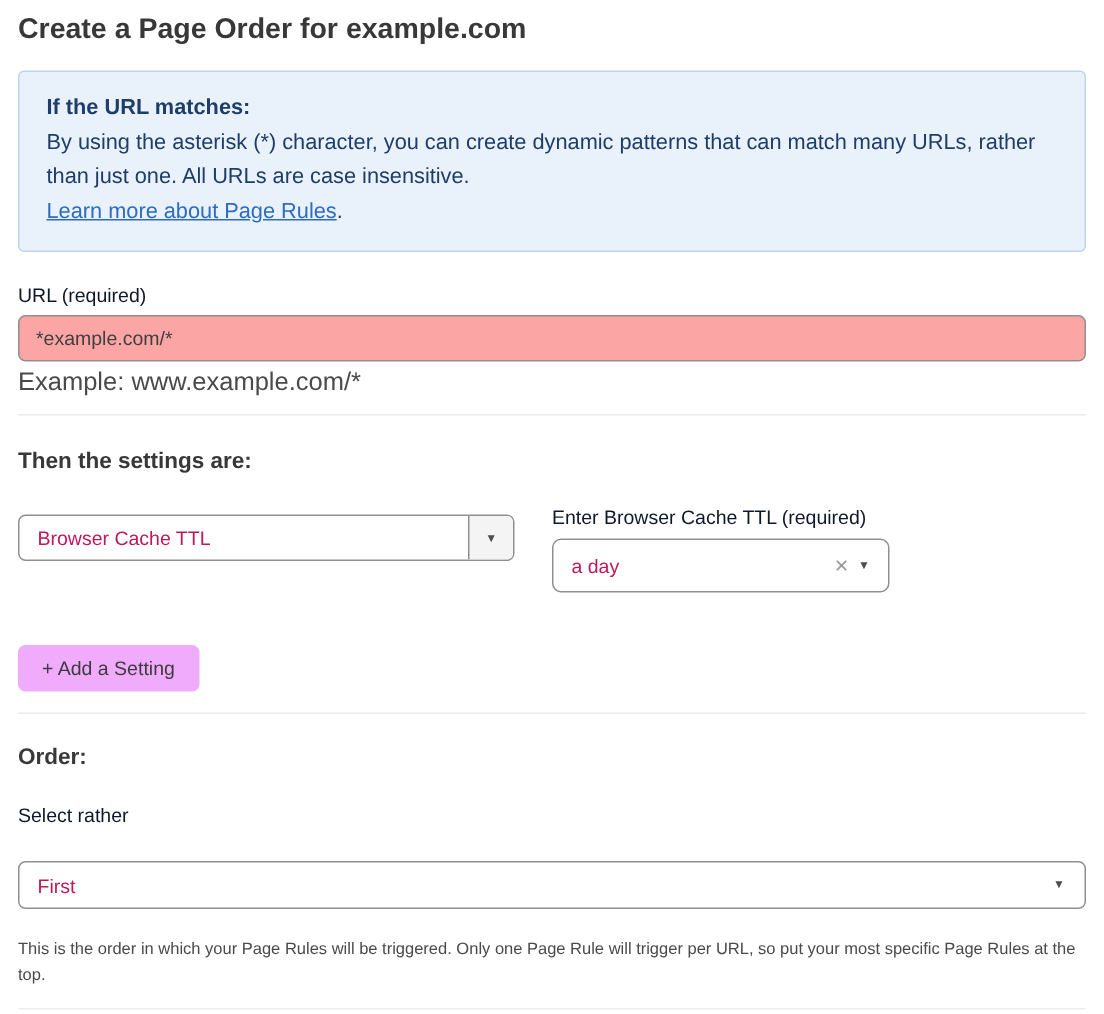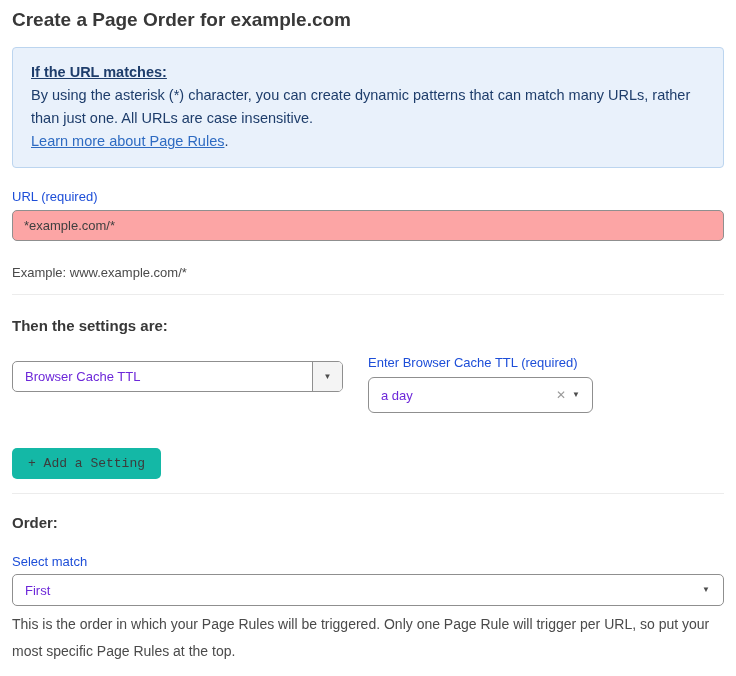--- a/index.html
+++ b/index.html
@@ -22,56 +22,56 @@
   .info-box {
     margin-top: 15px;
     background: var(--info-bg, #e9f1fb);
     border: 1px solid var(--info-border, #bcd5ef);
     border-radius: 4px;
     padding: 13px 18px 14px 18px;
     color: var(--info-text, #1e3d6b);
     font-size: 14.5px;
     line-height: 23px;
   }
-  .info-heading { font-weight: 700; text-decoration: underline; }
+  .info-heading { font-weight: 700; }
   .info-body { max-width: 660px; }
   .info-link {
     color: var(--link-blue, #2e6bc2);
     text-decoration: underline;
     cursor: pointer;
     text-align: center;
   }
 
   label.field-label {
     display: block;
     font-size: 13px;
     line-height: 16px;
-    color: #1d4ed8;
+    color: #0f172a;
   }
 
   .url-label { margin-top: 21px; }
 
   .text-input {
     display: block;
     width: 100%;
     height: 31px;
     margin-top: 5px;
     border: 1px solid #8f8f8f;
     border-radius: 5px;
     padding: 0 11px;
     font-family: "Liberation Sans", "DejaVu Sans", sans-serif;
     font-size: 13px;
     color: #3f3f3f;
     background: #fca5a5;
     outline: none;
   }
 
   .helper {
-    margin-top: 24px;
-    font-size: 13px;
+    margin-top: 6px;
+    font-size: 17px;
     line-height: 16px;
     color: #4a4a4a;
   }
 
   hr.divider {
     border: none;
     border-top: 1px solid #ececec;
     margin-top: 13px;
   }
 
@@ -100,21 +100,21 @@
     display: flex;
     align-items: center;
     cursor: pointer;
     overflow: hidden;
   }
   .combo-box { height: 36px; border-radius: 6px; }
   .select-value {
     flex: 1;
     padding: 0 12px;
     font-size: 13px;
-    color: #6d28d9;
+    color: #be185d;
     white-space: nowrap;
   }
   .caret {
     font-size: 8px;
     color: #4d4d4d;
     line-height: 1;
   }
   .select-arrow-box {
     width: 30px;
     align-self: stretch;
@@ -124,39 +124,39 @@
     border-left: 1px solid #8f8f8f;
     background: #f4f4f4;
   }
   .combo-box .clear {
     font-size: 12px;
     color: #9a9a9a;
     padding: 0 6px 0 2px;
   }
   .combo-box .caret { padding-right: 12px; }
 
-  .full-select { width: 100%; height: 32px; margin-top: 4px; }
+  .full-select { width: 100%; height: 32px; margin-top: 22px; }
   .full-select .caret { padding-right: 13px; }
 
   button {
     font-family: "Liberation Sans", "DejaVu Sans", sans-serif;
     font-size: 13px;
     height: 31px;
     padding: 0 16px;
     border: none;
     border-radius: 5px;
     cursor: pointer;
   }
-  .gray-btn { background: #14b8a6; color: #3c3c3c; font-family: Liberation Mono, monospace; }
+  .gray-btn { background: #f0abfc; color: #3c3c3c; }
   .blue-btn { background: var(--accent-blue, #1d6ff2); color: #ffffff; padding: 0 18px; }
 
   .add-setting { margin-top: 35px; }
 
   .order-label { margin-top: 22px; }
-  .order-helper { margin-top: 5px; font-size: 14px; line-height: 27px; max-width: 714px; }
+  .order-helper { margin-top: 19px; font-size: 11px; line-height: 17px; max-width: 714px; }
 
   .footer-divider { margin-top: 12px; }
   .footer {
     margin-top: 16px;
     display: flex;
     gap: 9px;
   }
 </style>
 </head>
 <body>
@@ -197,21 +197,21 @@
       </div>
     </div>
   </div>
 
   <button class="gray-btn add-setting">+ Add a Setting</button>
 
   <hr class="divider" style="margin-top:14px;">
 
   <h2 class="section-heading" style="margin-top:19px;">Order:</h2>
 
-  <label class="field-label order-label">Select match</label>
+  <label class="field-label order-label">Select rather</label>
   <div class="select-box full-select">
     <span class="select-value">First</span>
     <span class="caret">▼</span>
   </div>
   <div class="helper order-helper">This is the order in which your Page Rules will be triggered. Only one Page Rule will trigger per URL, so put your most specific Page Rules at the top.</div>
 
   <hr class="divider footer-divider">
 
   <div class="footer">
     <button class="gray-btn">Cancel</button>

